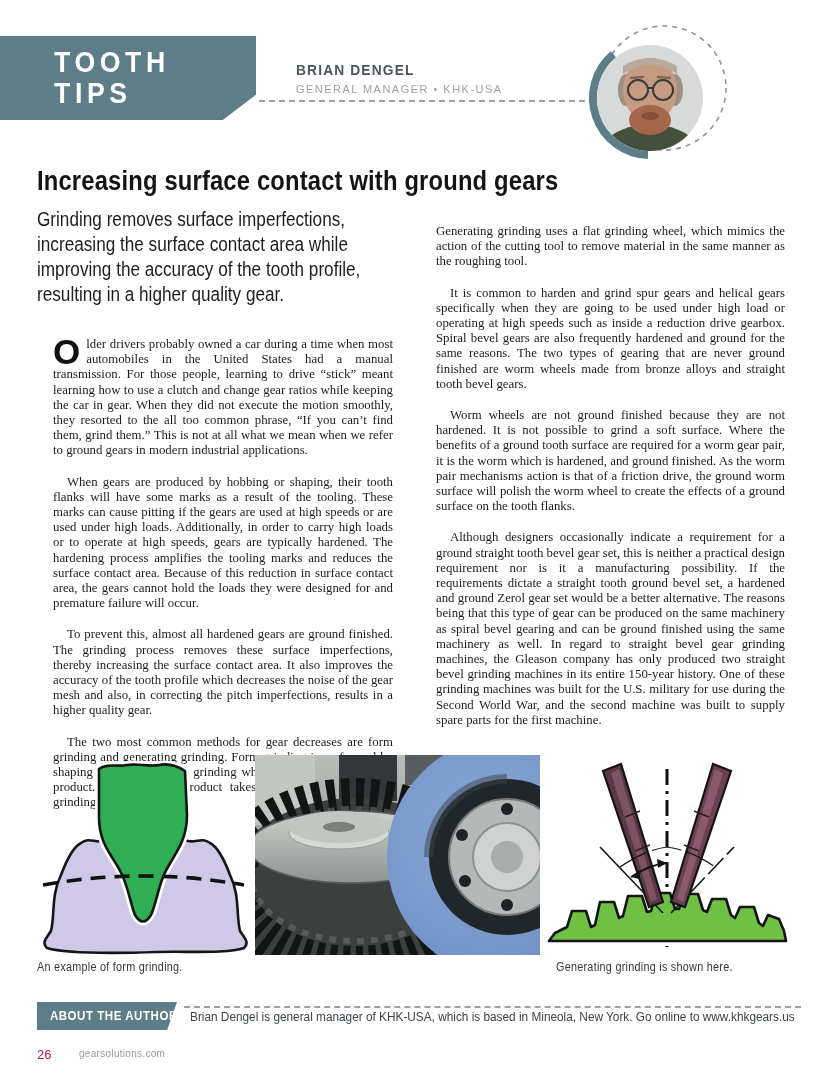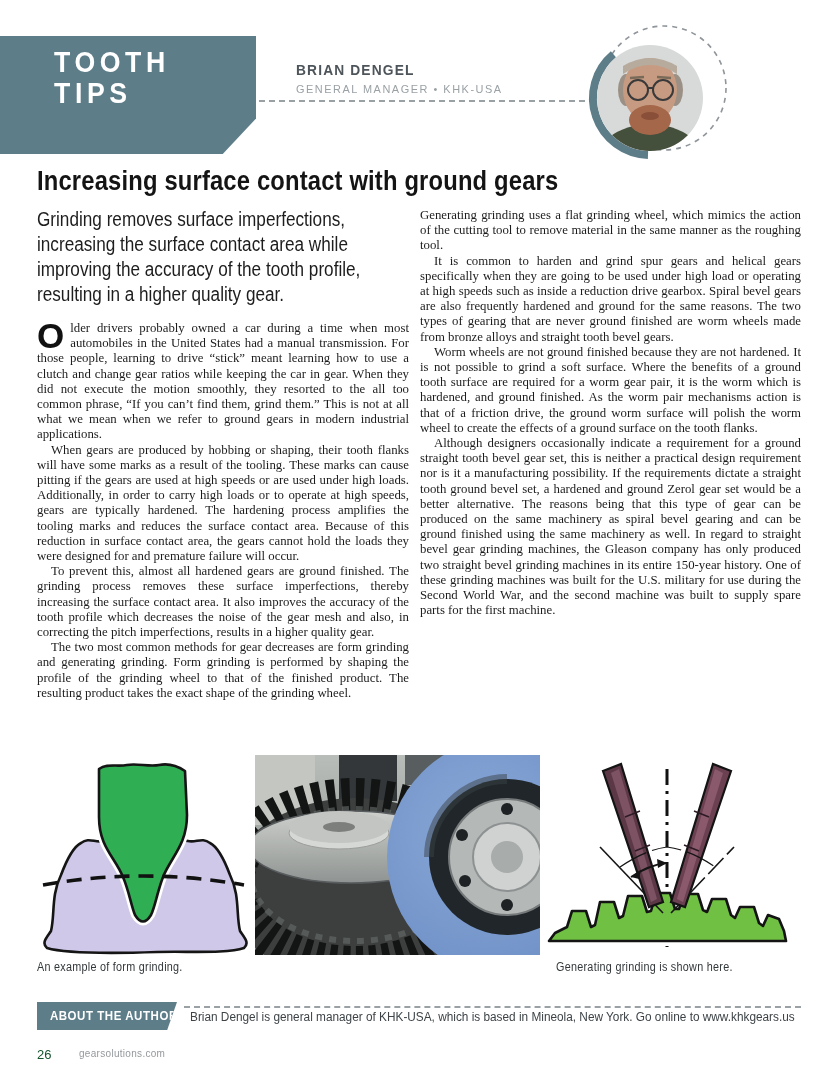--- a/index.html
+++ b/index.html
@@ -1,40 +1,40 @@
 <!DOCTYPE html>
 <html><head>
 <meta charset="utf-8">
 <style>
   html,body{margin:0;padding:0;background:#ffffff;}
   .page{position:relative;width:838px;height:1088px;background:#fff;overflow:hidden;
         font-family:"Liberation Sans",sans-serif;}
 
   
-  .kicker-block{position:absolute;left:0;top:36px;width:256px;height:118px;background:#5d7d89;
+  .kicker-block{position:absolute;left:0;top:36px;width:256px;height:84px;background:#5d7d89;
     clip-path:polygon(0 0,100% 0,100% 70%,87% 100%,0 100%);}
   .kicker-text{position:absolute;left:54px;top:11px;color:#fff;font-weight:bold;
     font-size:29px;line-height:31px;letter-spacing:5px;transform:scaleX(.92);transform-origin:left top;}
   .hdr-dash{position:absolute;left:259px;top:100px;width:336px;border-top:2px dashed #9aa1a5;}
   .byline-name{position:absolute;left:296px;top:62px;font-size:14.5px;font-weight:bold;color:#4e555a;
     letter-spacing:1.2px;transform:scaleX(.95);transform-origin:left top;}
   .byline-role{position:absolute;left:296px;top:83px;font-size:11.5px;color:#9aa1a5;
     letter-spacing:1.6px;transform:scaleX(.95);transform-origin:left top;}
   .portrait-wrap{position:absolute;left:578px;top:24px;width:170px;height:170px;}
 
   
   .title{position:absolute;left:37px;top:166px;font-size:27px;font-weight:bold;color:#141414;
     letter-spacing:.2px;transform:scaleX(.88);transform-origin:left top;white-space:nowrap;}
   .lede{position:absolute;left:37px;top:207px;width:432px;font-size:19.5px;line-height:25px;
     color:#1d1d1d;transform:scaleX(.88);transform-origin:left top;}
 
   
   .col{position:absolute;font-family:"Liberation Serif",serif;font-size:12.8px;line-height:15.2px;
     color:#1c1c1c;text-align:justify;}
-  .col p{margin:0;}
+  .col p{margin:16px;}
   .col p.ind{text-indent:14px;}
   .col-left{left:37px;top:321px;width:372px;}
   .col-right{left:420px;top:208px;width:381px;}
   .dropcap{float:left;font-family:"Liberation Sans",sans-serif;font-weight:900;font-size:35px;
     line-height:27px;margin:1px 6px 0 0;color:#111;}
   .endmark{display:inline-block;width:6px;height:10px;background:#7a7f82;margin-left:5px;vertical-align:baseline;}
 
   
   .fig{position:absolute;top:755px;height:200px;}
   .fig svg{display:block;}
@@ -42,21 +42,21 @@
     transform:scaleX(.9);transform-origin:left top;white-space:nowrap;}
 
   
   .about-tab{position:absolute;left:37px;top:1002px;width:140px;height:28px;background:#5d7d89;
     clip-path:polygon(0 0,100% 0,93% 100%,0 100%);display:flex;align-items:center;}
   .about-tab span{color:#fff;font-weight:bold;font-size:12.5px;letter-spacing:.6px;padding-left:14px;
     transform:scaleX(.92);transform-origin:left center;white-space:nowrap;}
   .about-dash{position:absolute;left:184px;top:1006px;width:617px;border-top:2px dashed #9aa1a5;}
   .about-text{position:absolute;left:190px;top:1010px;width:645px;font-size:12.5px;color:#3d4347;
     transform:scaleX(.945);transform-origin:left top;white-space:nowrap;}
-  .pagenum{position:absolute;left:37px;top:1047px;font-size:13px;color:#14532d;}
+  .pagenum{position:absolute;left:37px;top:1047px;font-size:13px;color:#be185d;}
   .sitename{position:absolute;left:79px;top:1048px;font-size:10px;color:#95999c;letter-spacing:.3px;}
 </style>
 </head>
 <body>
 
 <div class="page">
 
   <div class="kicker-block">
     <div class="kicker-text">
       <div>TOOTH</div>

